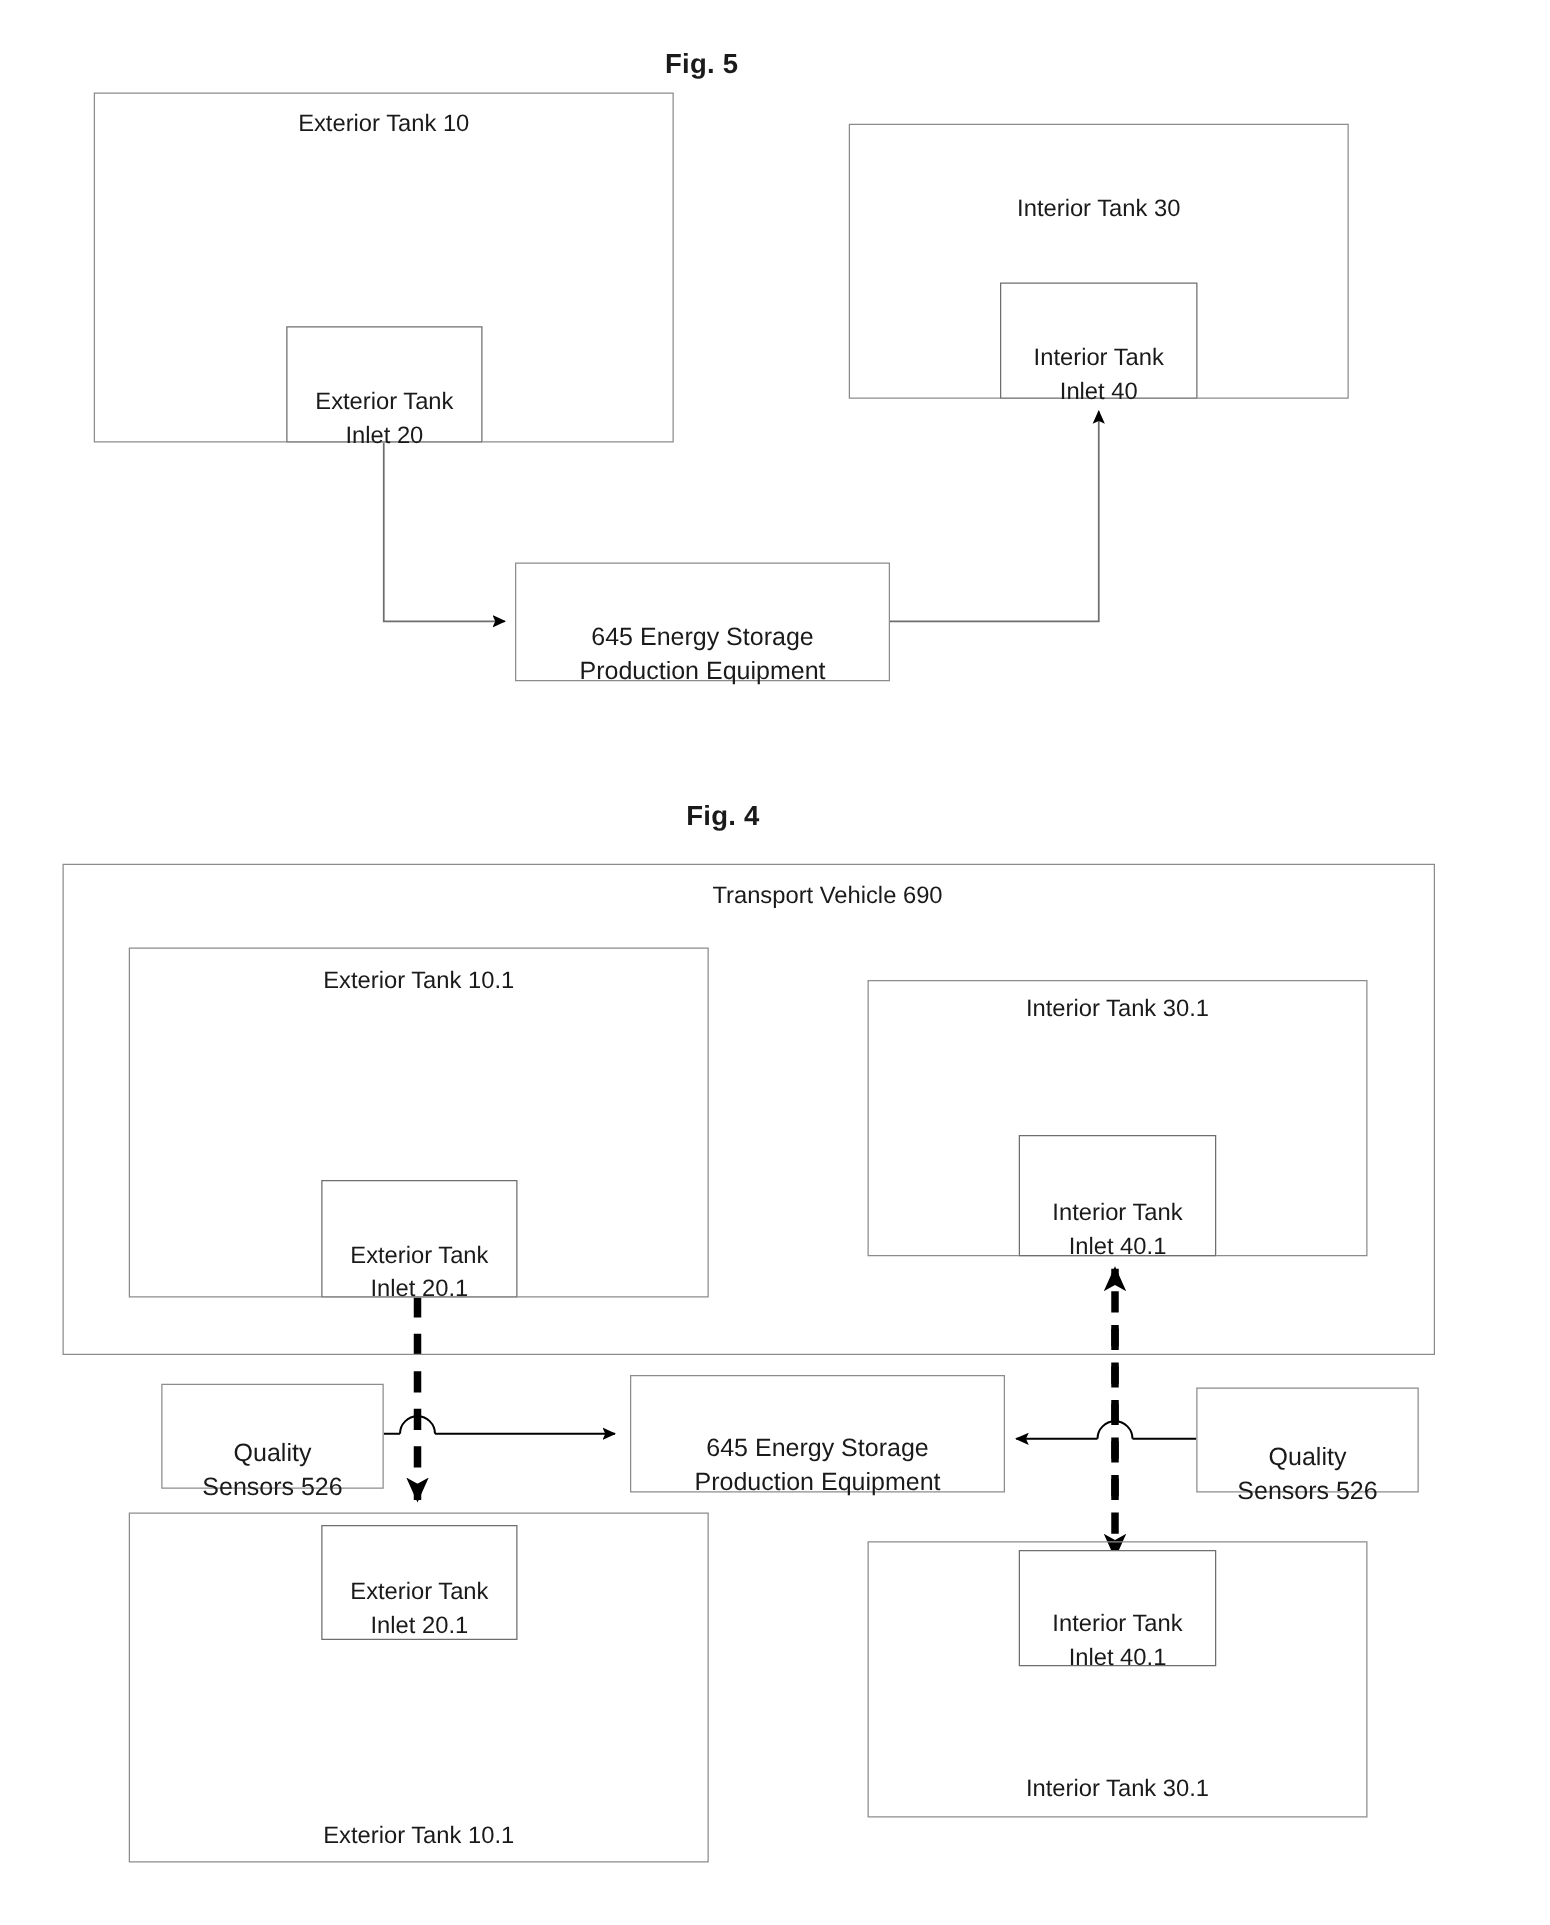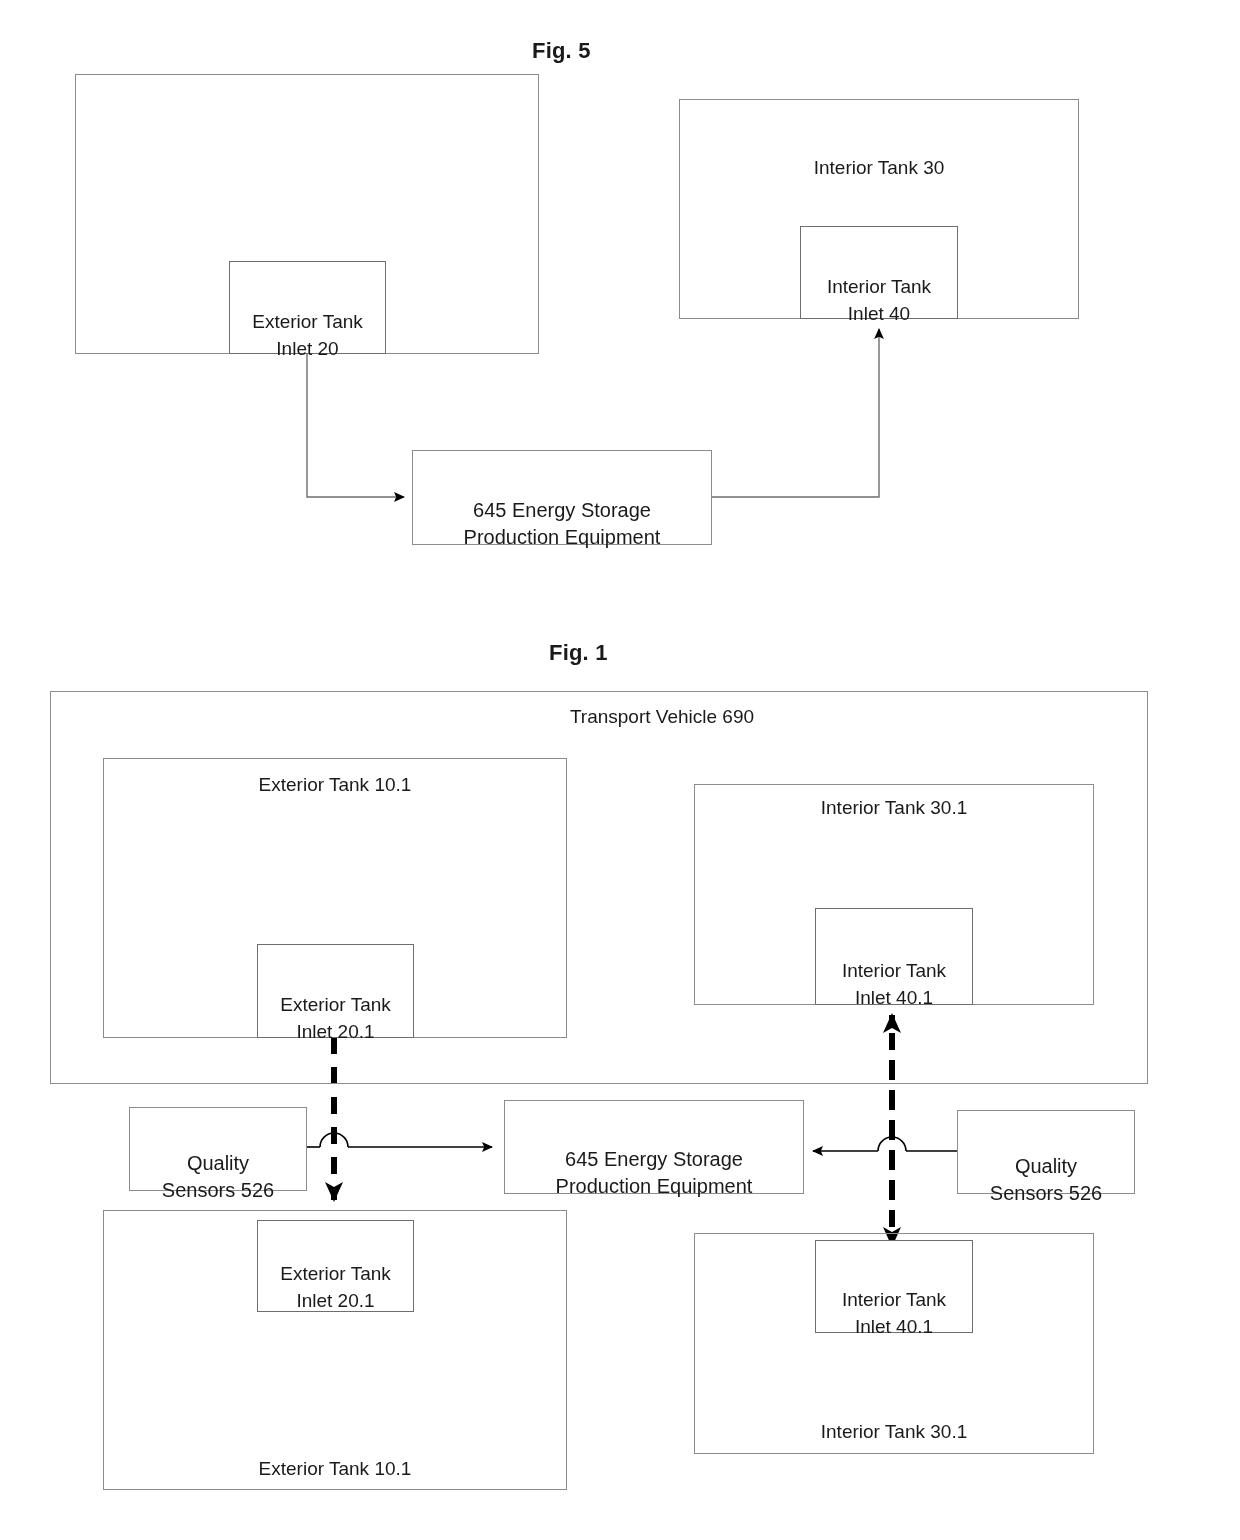--- a/index.html
+++ b/index.html
@@ -100,37 +100,38 @@
     <g>
       <path d="M957,1151 L906,1151" fill="none" stroke="#000000" stroke-width="1.6"></path>
       <path d="M906,1151 A 14 14 0 0 0 878,1151" fill="none" stroke="#000000" stroke-width="1.6"></path>
       <path d="M878,1151 L813,1151" fill="none" stroke="#000000" stroke-width="1.6" marker-end="url(#arrowSolid)"></path>
     </g>
   </svg>
 
   <div class="fig-title" style="left:532px; top:38px;">Fig. 5</div>
 
   <div class="box" style="left:75px; top:74px; width:464px; height:280px;"></div>
+  <div class="lbl" style="left:75px; top:87px; width:464px;">Exterior Tank 10</div>
 
   <div class="box box-solid" style="left:229px; top:261px; width:157px; height:93px; background:#ffffff;"></div>
   <div class="lbl lbl-2" style="left:229px; top:280px; width:157px;">Exterior Tank
 Inlet 20</div>
 
   <div class="box" style="left:679px; top:99px; width:400px; height:220px;"></div>
   <div class="lbl" style="left:679px; top:111px; width:400px;margin-top:44px;">Interior Tank 30</div>
 
   <div class="box box-solid" style="left:800px; top:226px; width:158px; height:93px; background:#ffffff;"></div>
   <div class="lbl lbl-2" style="left:800px; top:245px; width:158px;">Interior Tank
 Inlet 40</div>
 
   <div class="box" style="left:412px; top:450px; width:300px; height:95px; background:#ffffff;"></div>
   <div class="lbl lbl-2" style="left:412px; top:469px; width:300px; font-size:20px;">645 Energy Storage
 Production Equipment</div>
 
-  <div class="fig-title" style="left:549px; top:640px;">Fig. 1</div>
+  <div class="fig-title" style="left:549px; top:640px;">Fig. 4</div>
 
   <div class="box" style="left:50px; top:691px; width:1098px; height:393px;"></div>
   <div class="lbl" style="left:50px; top:704px; width:1224px;">Transport Vehicle 690</div>
 
   <div class="box" style="left:103px; top:758px; width:464px; height:280px;"></div>
   <div class="lbl" style="left:103px; top:772px; width:464px;">Exterior Tank 10.1</div>
 
   <div class="box box-solid" style="left:257px; top:944px; width:157px; height:94px; background:#ffffff;"></div>
   <div class="lbl lbl-2" style="left:257px; top:963px; width:157px;">Exterior Tank
 Inlet 20.1</div>

